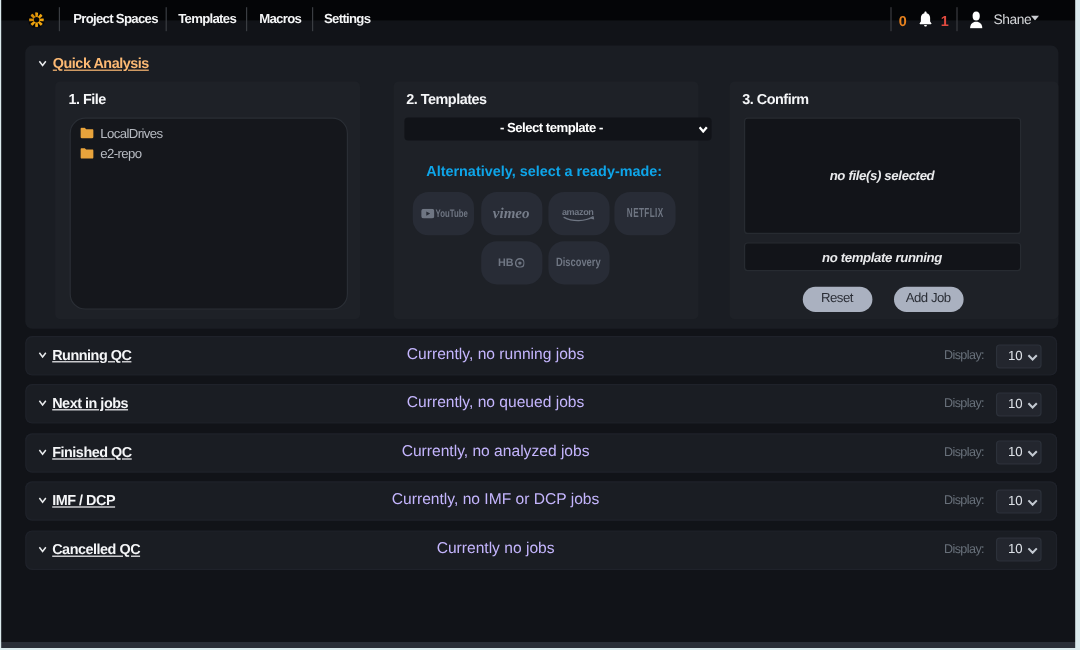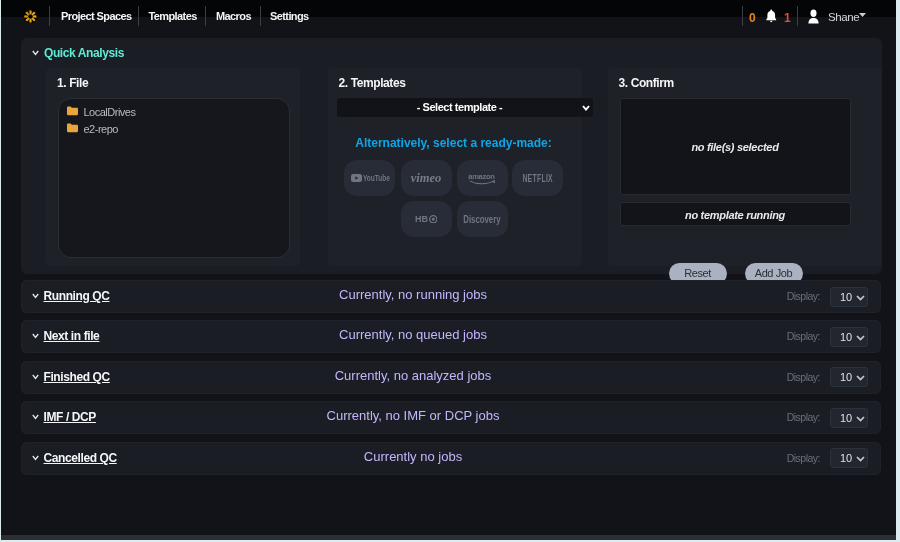--- a/index.html
+++ b/index.html
@@ -14,40 +14,40 @@
 
 #topbar { left:0; top:0; width:900px; height:17px; background:#040507; }
 .sep { position:absolute; width:1px; top:6px; height:20px; background:#3a3d42; }
 .menu { position:absolute; top:0; height:32px; line-height:32px; color:#f4f5f6;
   font-weight:bold; font-size:11px; letter-spacing:-0.6px; }
 .num { position:absolute; top:0; height:32px; line-height:36px; font-weight:bold; font-size:12px;}
 
 #qa { left:21px; top:38px; width:861px; height:236px; background:#1a1d23; border-radius:6px; }
 .card { position:absolute; top:30px; height:198px; background:#1e2127; border-radius:4px; }
 .cardtitle { position:absolute; left:11px; top:8px; color:#f5f6f8; font-weight:bold; font-size:12px; letter-spacing:-0.4px; }
-.htitle { color:#5eead4; font-weight:bold; font-size:12px; letter-spacing:-0.4px; }
+.htitle { color:#fdba74; font-weight:bold; font-size:12px; letter-spacing:-0.4px;text-decoration:underline; }
 
 #tree { position:absolute; left:11.5px; top:30px; width:232px; height:160px;
   background:#15171c; border:1px solid #2a2e35; border-radius:13px; }
 .folder { position:absolute; }
 .flabel { position:absolute; color:#b7bbc2; font-size:11px; letter-spacing:-0.5px; }
 
 #seltpl { position:absolute; left:9.5px; top:30px; width:256px; height:19px;
   background:#111318; border-radius:3px; color:#fff; font-weight:bold; font-size:11px;
   letter-spacing:-0.45px; text-align:center; line-height:19px; padding-right:11px; }
 #alttext { position:absolute; left:-2px; top:68px; width:256px; text-align:center;
   color:#0ea5e9; font-weight:bold; font-size:12px; }
 .brand { position:absolute; width:51px; height:36px; background:#282c36; border-radius:13px;
   color:#6f7683; display:flex; align-items:center; justify-content:center; }
 
 .cbox { position:absolute; left:12px; width:231px; background:#121419;
   border:1px solid #272b31; border-radius:3px; color:#e9eaec;
   font-style:italic; font-weight:bold; font-size:11px; letter-spacing:-0.3px; text-align:center; }
 .pill { position:absolute; width:58px; height:21px; border-radius:10.5px; background:#aab1c0;
-  color:#2b2e36; font-size:11px; letter-spacing:-0.4px; text-align:center; line-height:21px;margin-top:24px; }
+  color:#2b2e36; font-size:11px; letter-spacing:-0.4px; text-align:center; line-height:21px; }
 
 .row { position:absolute; left:21px; width:860px; height:33px; background:#1a1d23; box-shadow: inset 0 0 0 1px #1f222a; border-radius:6px; }
 .rowtitle { position:absolute; left:22.5px; top:0; height:33px; line-height:33px;
   color:#f5f6f8; font-weight:bold; font-size:12px; letter-spacing:-0.4px;text-decoration:underline; }
 .rowmid { position:absolute; left:0; width:784px; top:-2px; height:33px; line-height:33px;
   text-align:center; color:#c4b5fd; font-size:13px; }
 .displbl { position:absolute; right:61px; top:0; height:33px; line-height:33px;
   color:#68707a; font-size:10.5px; letter-spacing:-0.5px; }
 .dispsel { position:absolute; left:809px; top:6.5px; width:38px; height:20px;
   background:#23262e; border:1px solid #2c313a; border-radius:3px; }
@@ -176,21 +176,21 @@
       <span>10</span>
     <svg class="abs" style="left:25px;top:7px" width="9" height="6" viewBox="0 0 9 6" fill="none" stroke="#c3c9d1" stroke-width="1.7">
         <path d="M1 1 L4.5 4.6 L8 1"></path>
       </svg>
   </div>
 </div>
 <div class="row" style="top:320px">
   <svg class="rowchev" width="7" height="6" viewBox="0 0 7 6" fill="none" stroke="#e8eaec" stroke-width="1.3">
       <path d="M0.8 1 L3.5 4.5 L6.2 1"></path>
     </svg>
-  <div class="rowtitle">Next in file</div>
+  <div class="rowtitle">Next in jobs</div>
   <div class="rowmid">Currently, no queued jobs</div>
   <div class="displbl">Display:</div>
   <div class="dispsel">
       <span>10</span>
     <svg class="abs" style="left:25px;top:7px" width="9" height="6" viewBox="0 0 9 6" fill="none" stroke="#c3c9d1" stroke-width="1.7">
         <path d="M1 1 L4.5 4.6 L8 1"></path>
       </svg>
   </div>
 </div>
 <div class="row" style="top:360.5px">

